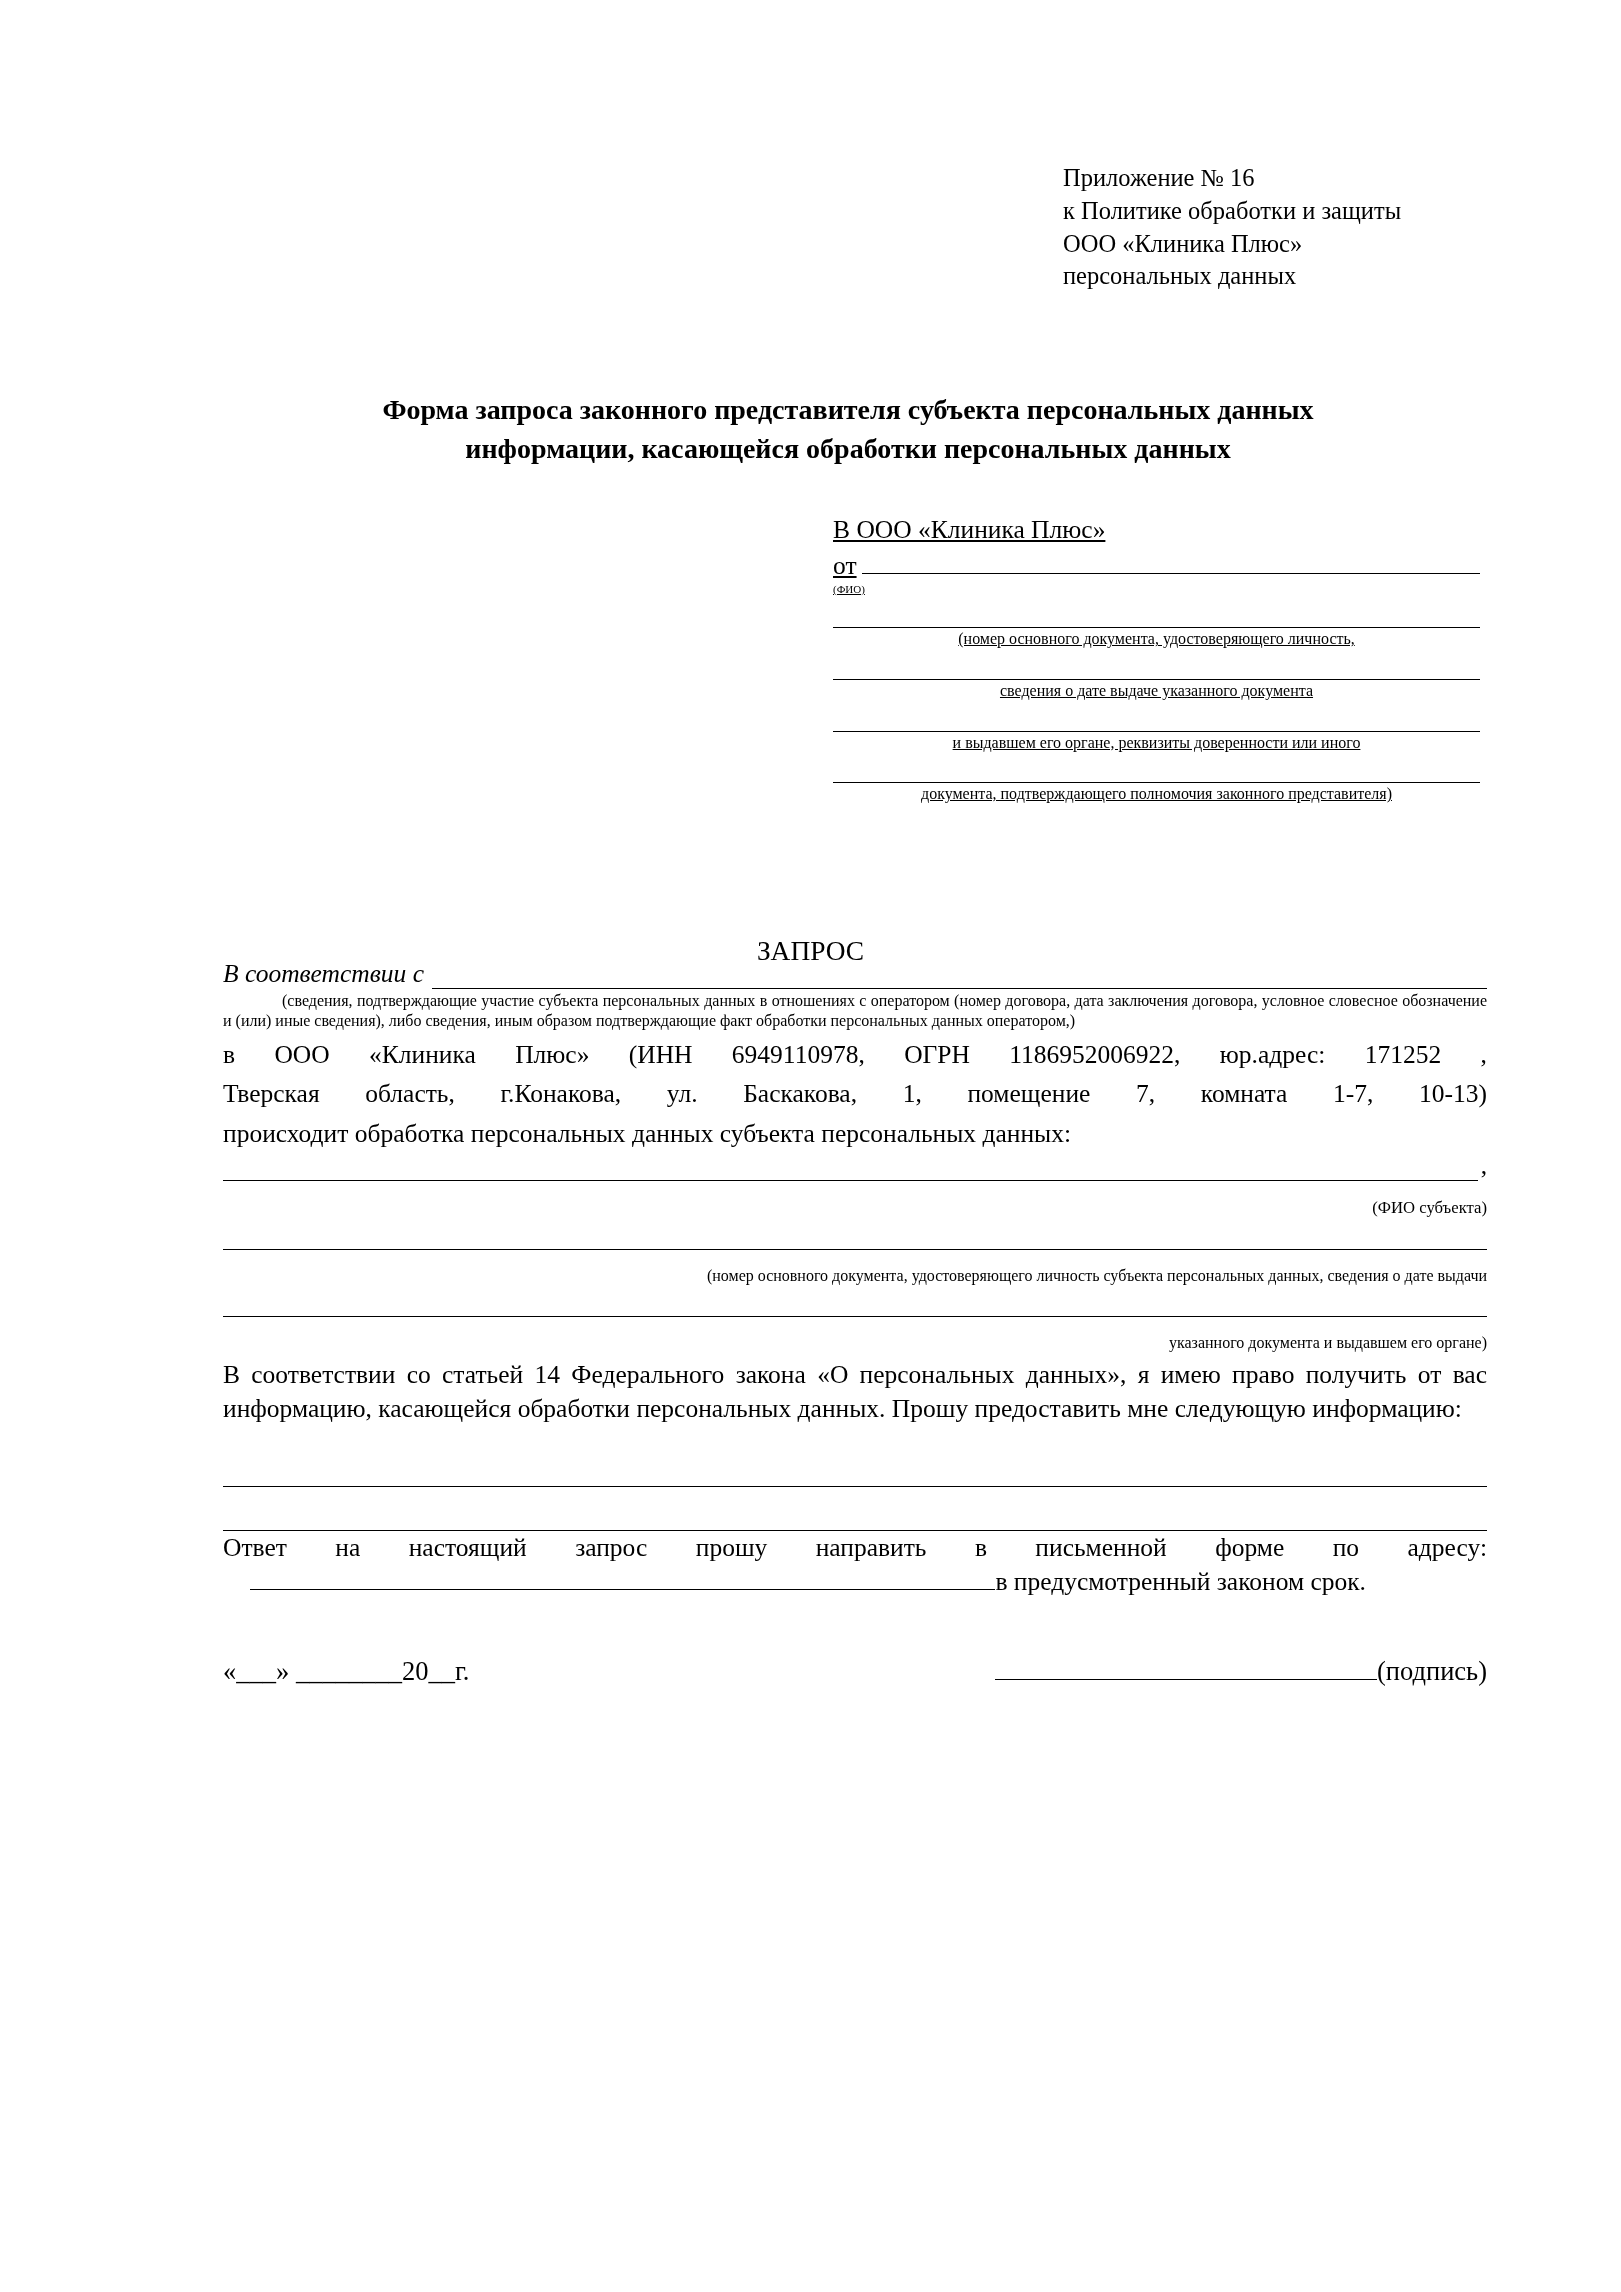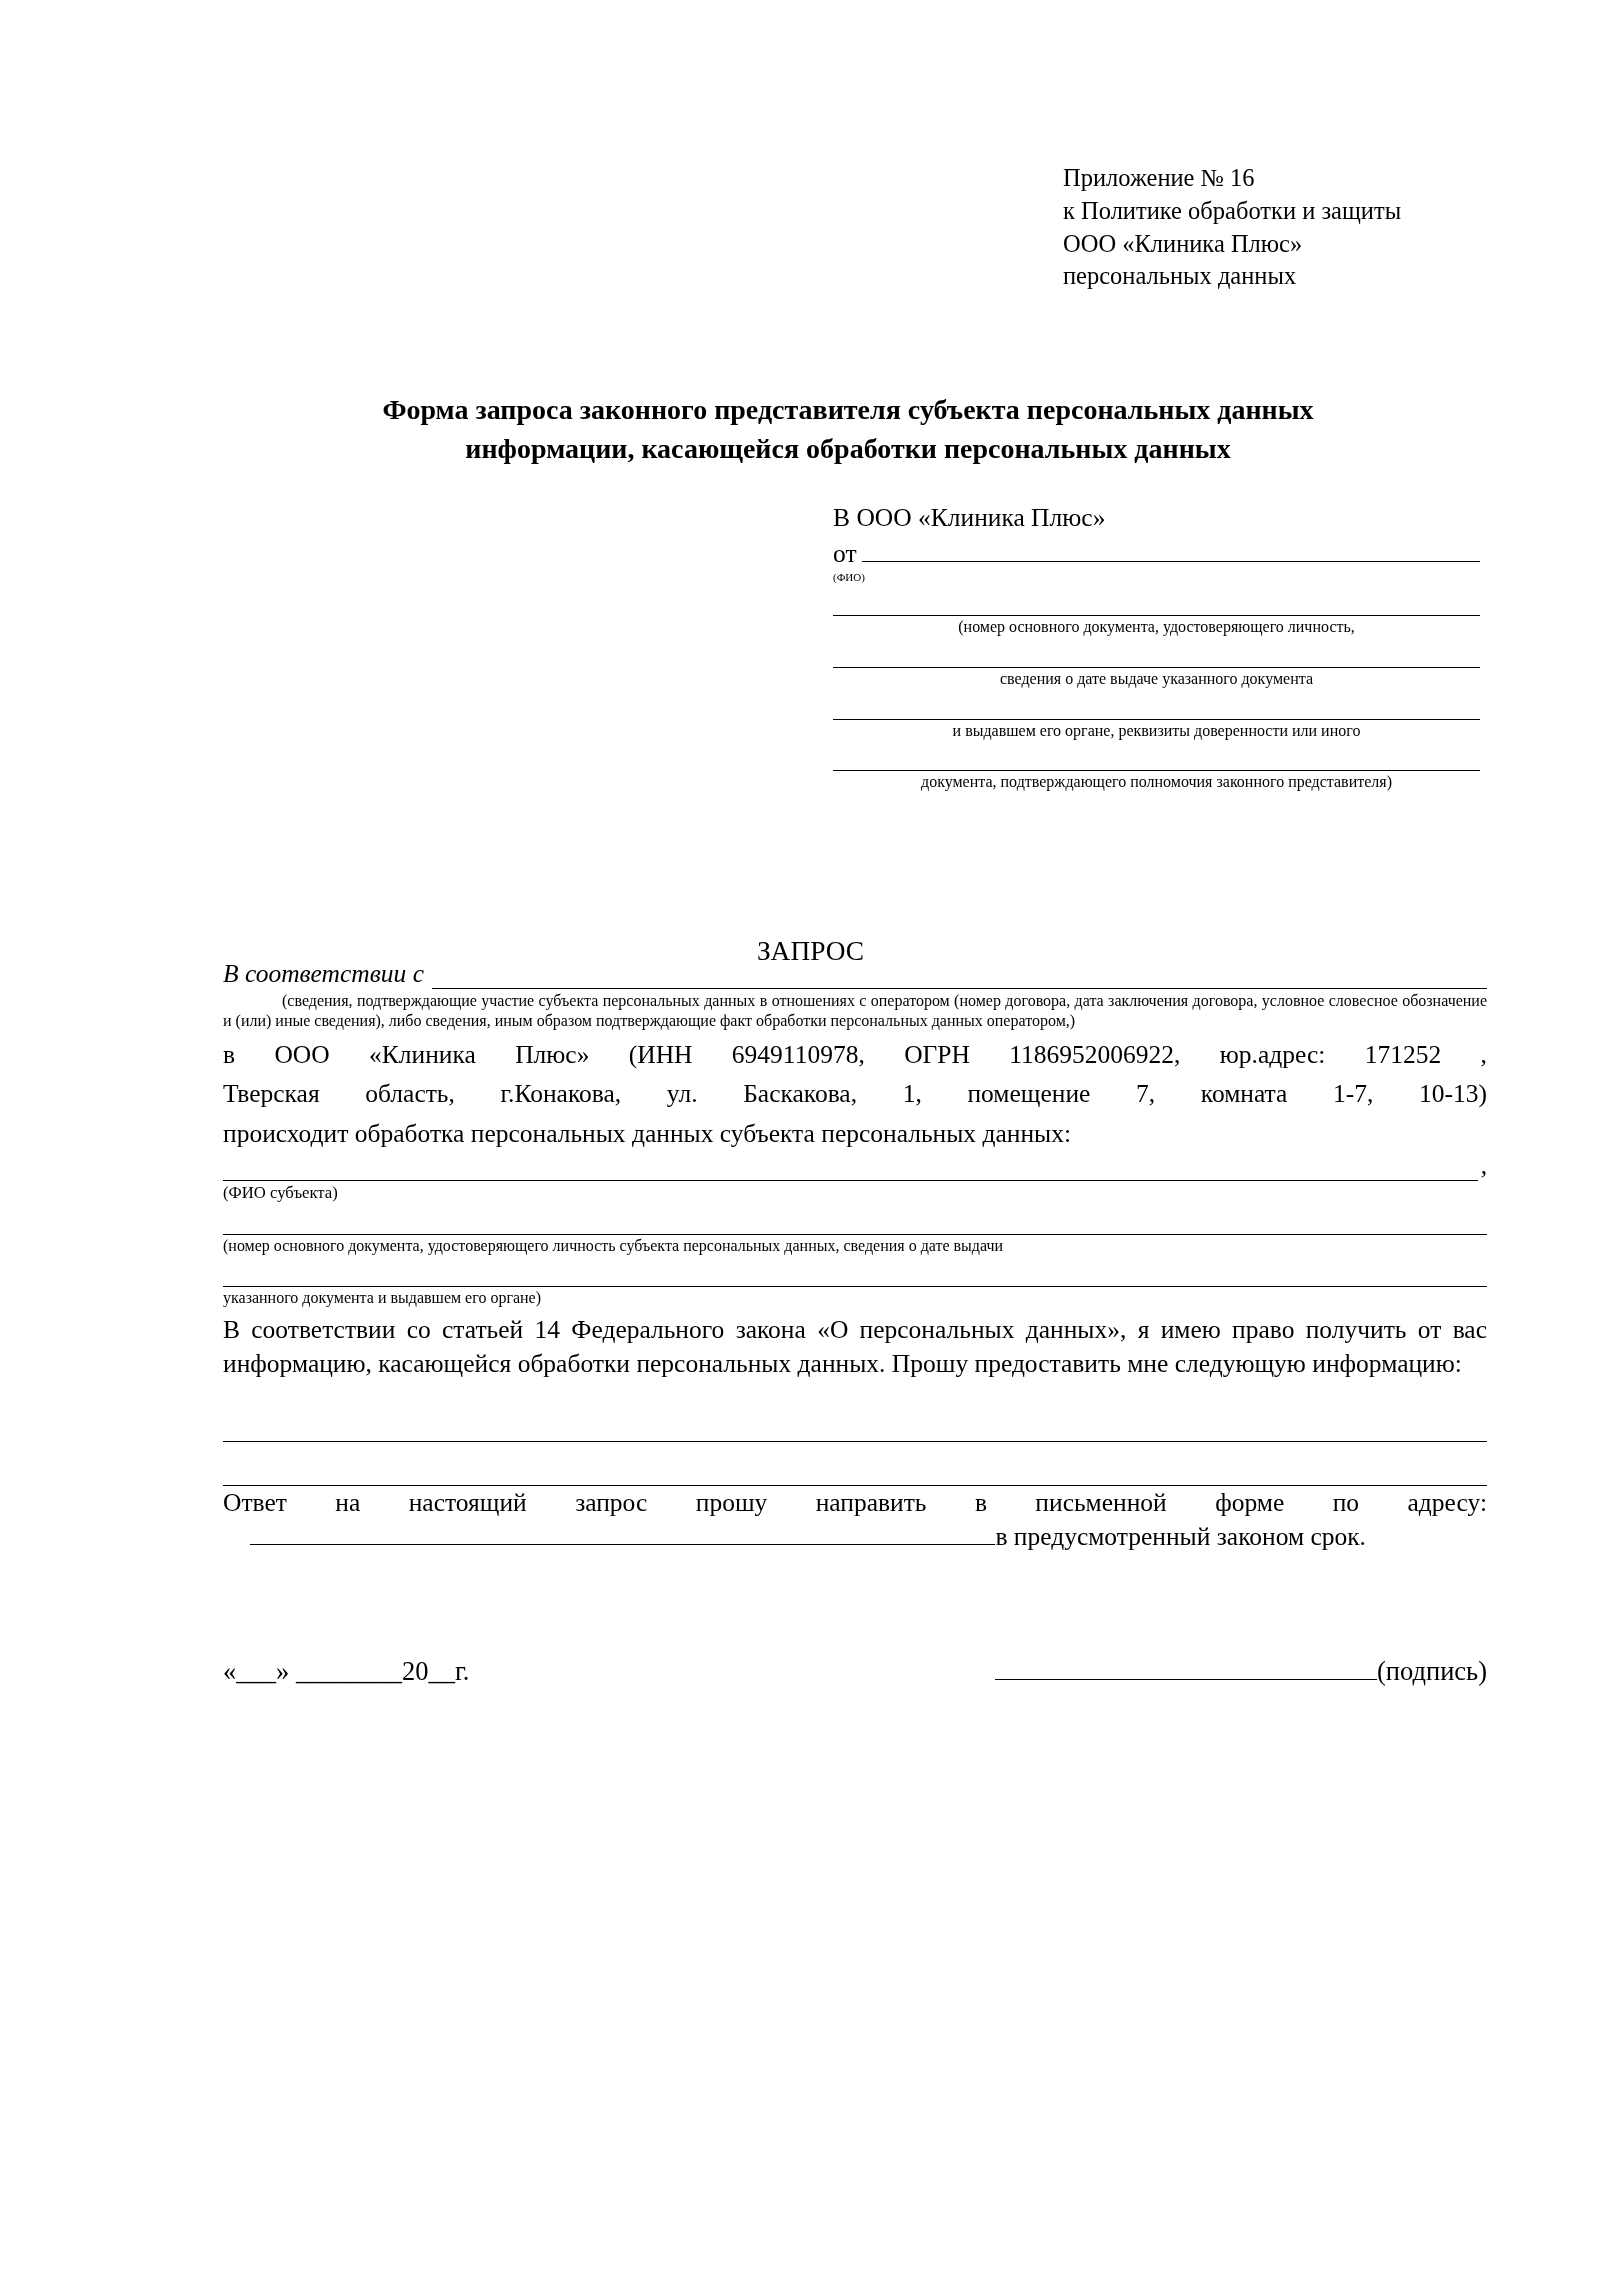--- a/index.html
+++ b/index.html
@@ -42,24 +42,25 @@
     width: 1274px;
     text-align: center;
     font-weight: bold;
     font-size: 28px;
     line-height: 1.4;
   }
 
   
   .addressee {
     position: absolute;
-    top: 503px;
+    top: 515px;
     left: 833px;
     width: 647px;
     font-size: 25.5px;
+    text-decoration: underline;
   }
   .addressee .line1 { margin-bottom: 5.9px; }
   .row-ot {
     display: flex;
     align-items: baseline;
   }
   .row-ot .lbl { margin-right: 5.9px; }
   .fill { flex: 1 1 auto; border-bottom: 1.4px solid #000; height: 19.6px; }
 
   .cap {
@@ -134,23 +135,23 @@
 
   .ruler {
     border-bottom: 1.4px solid #000;
     height: 25.5px;
     width: 100%;
   }
   .ruler-wrap { display: flex; align-items: flex-end; }
   .ruler-wrap .comma { font-size: 25.5px; padding-left: 2.9px; }
 
   .cap-c {
-    text-align: left;
+    text-align: right;
     font-size: 16.7px;
-    margin-top: 2px;
+    margin-top: 17px;
     margin-bottom: 5.9px;
   }
   .cap-c.tiny { font-size: 16px; }
 
   
   .answer-lines { margin-top: 17.6px; }
   .answer-lines .ruler { height: 43px; }
 
   .addr-line {
     display: flex;

